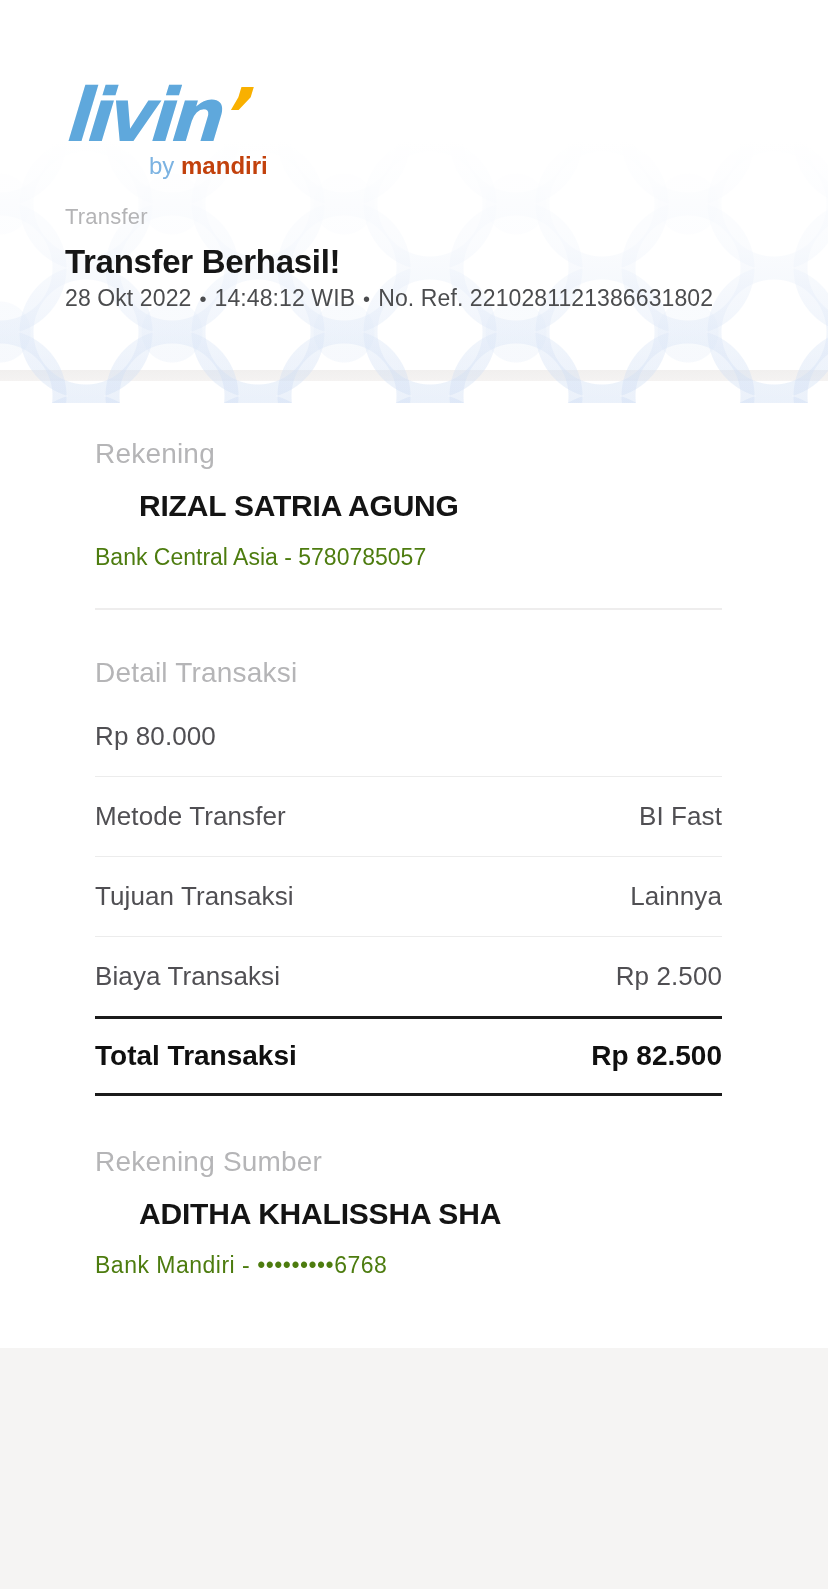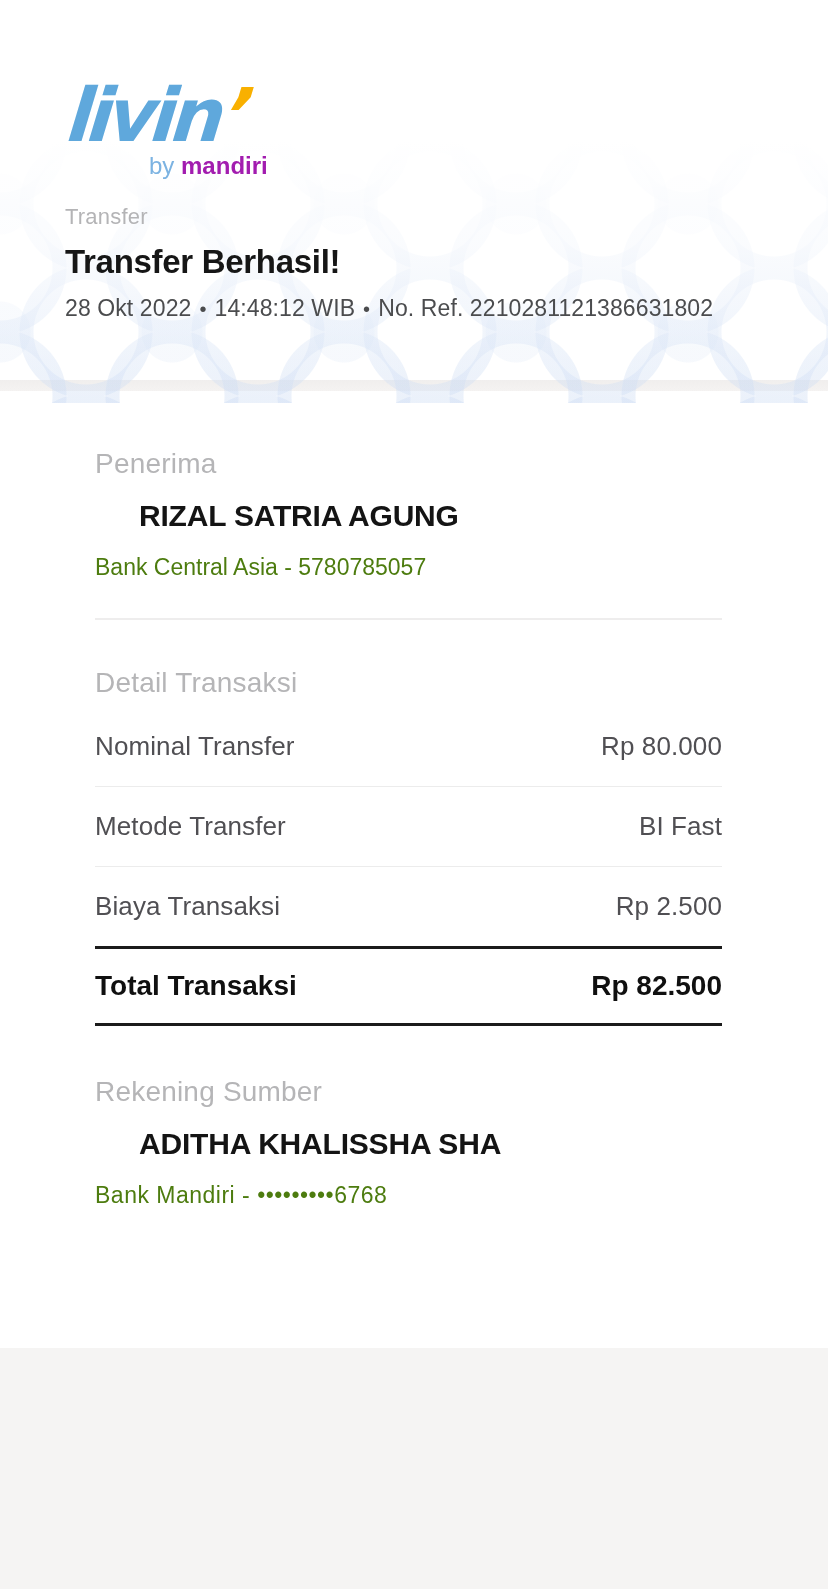--- a/index.html
+++ b/index.html
@@ -51,37 +51,37 @@
   }
   .logo-apos { color: #f9b000; margin-left: 4px; }
   .logo-byline {
     margin-top: 2px;
     margin-left: 84px;
     font-size: 24px;
     letter-spacing: 0px;
     white-space: nowrap;
   }
   .logo-by { color: #7cb3e2; font-weight: normal; }
-  .logo-mandiri { color: #a21caf; font-weight: bold; }
+  .logo-mandiri { color: #c2410c; font-weight: bold; }
 
   .eyebrow {
     margin-top: 26px;
     font-size: 22px;
     color: #b4b4b6;
     letter-spacing: 0.2px;
   }
   .title {
     margin: 13px 0 0 0;
     font-size: 33px;
     font-weight: bold;
     color: #161616;
     letter-spacing: -0.3px;
   }
   .meta {
-    margin-top: 14px;
+    margin-top: 4px;
     font-size: 23px;
     color: #4b4c4e;
     letter-spacing: 0.1px;
     white-space: nowrap;
   }
   .meta .dot { margin: 0 8px; color: #4b4c4e; font-size: 20px; }
 
   .header-gap {
     height: 11px;
     background: linear-gradient(180deg, #efedec 0%, #f4f2f1 100%);
@@ -169,38 +169,41 @@
         <span>28 Okt 2022</span><span class="dot">•</span><span>14:48:12 WIB</span><span class="dot">•</span><span>No. Ref. 2210281121386631802</span>
       </div>
     </div>
   </header>
 
   <div class="header-gap"></div>
 
   <main class="content">
 
     <section>
-      <div class="section-title">Penerima</div>
+      <div class="section-title">Rekening</div>
       <div class="party-name">RIZAL SATRIA AGUNG</div>
       <div class="party-bank">Bank Central Asia - 5780785057</div>
     </section>
 
     <hr class="section-divider">
 
     <section class="detail-section">
       <div class="section-title">Detail Transaksi</div>
 
       <div class="detail-rows">
         <div class="detail-row">
-          <span class="row-label">Nominal Transfer</span>
           <span class="row-value">Rp 80.000</span>
         </div>
         <div class="detail-row">
           <span class="row-label">Metode Transfer</span>
           <span class="row-value">BI Fast</span>
+        </div>
+        <div class="detail-row">
+          <span class="row-label">Tujuan Transaksi</span>
+          <span class="row-value">Lainnya</span>
         </div>
         <div class="detail-row last">
           <span class="row-label">Biaya Transaksi</span>
           <span class="row-value">Rp 2.500</span>
         </div>
         <div class="total-row">
           <span class="row-label">Total Transaksi</span>
           <span class="row-value">Rp 82.500</span>
         </div>
       </div>

